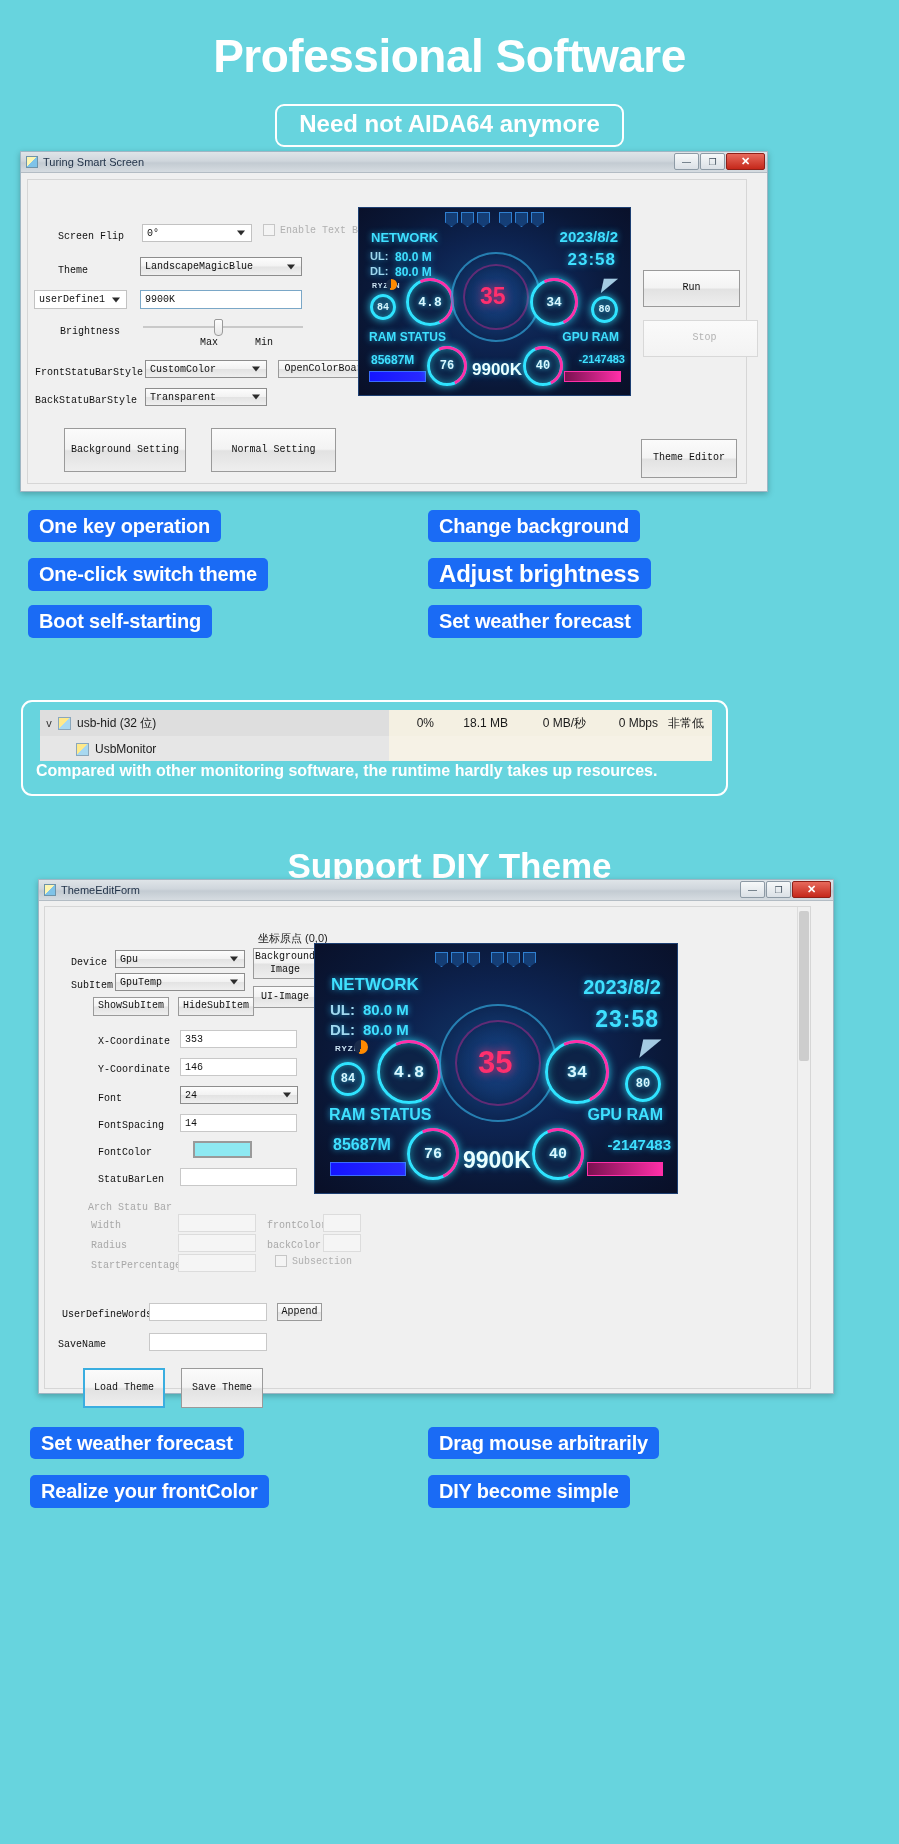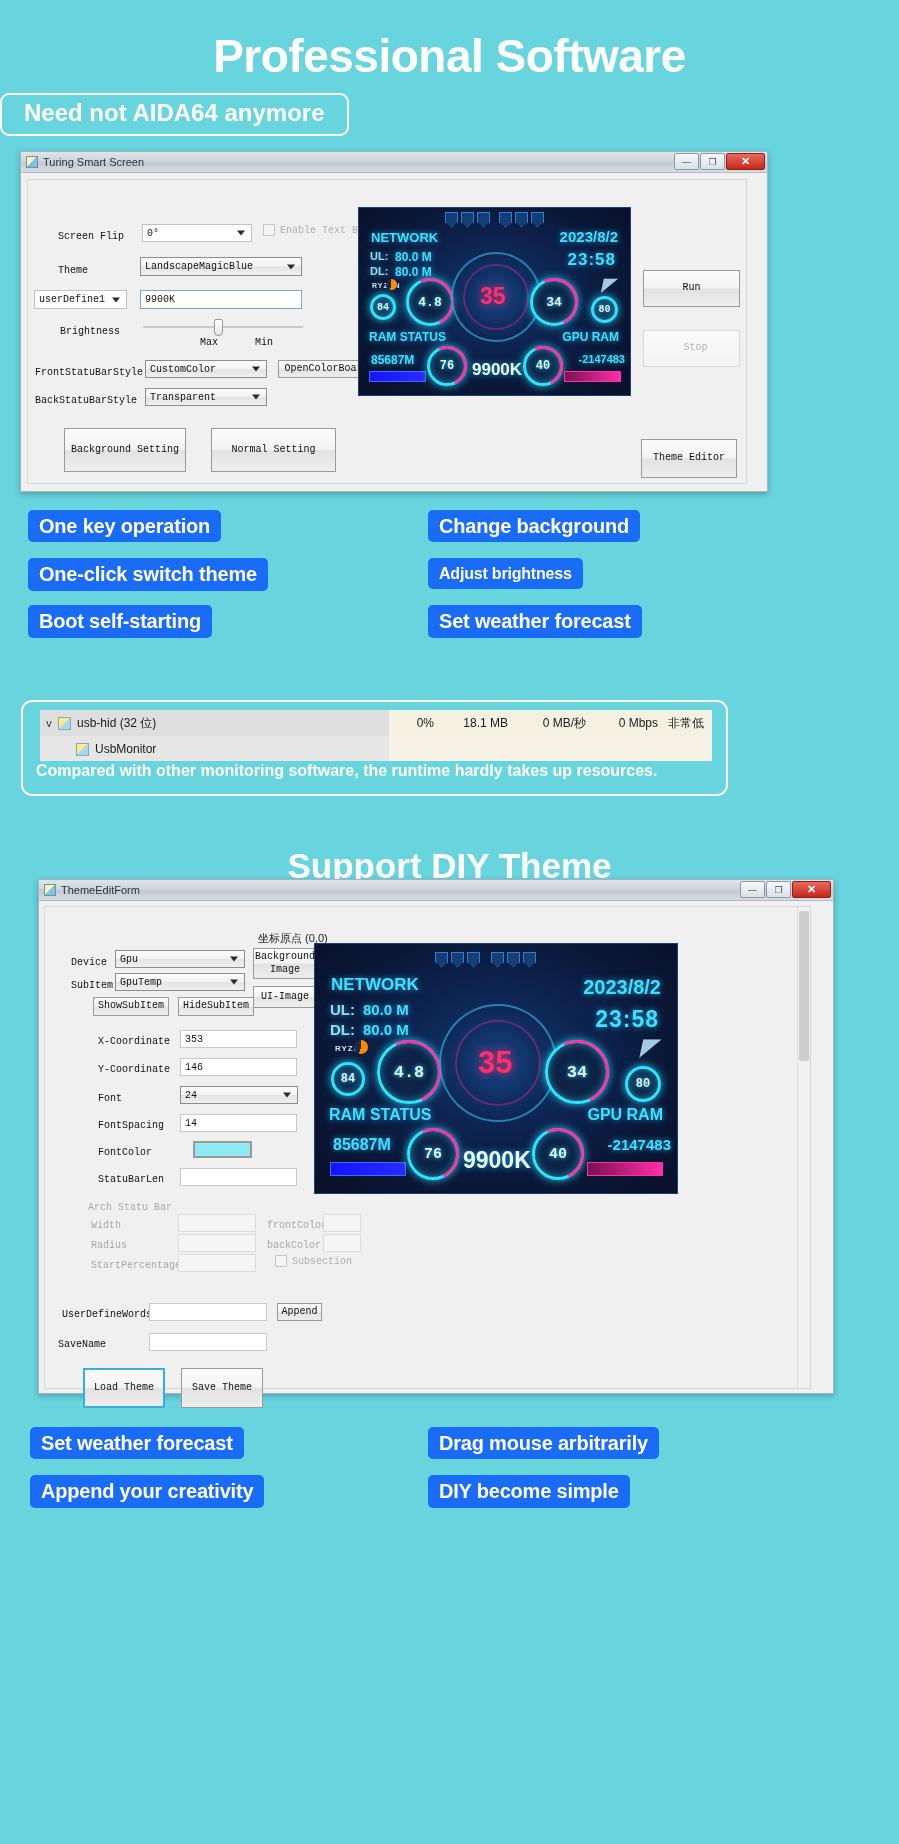--- a/index.html
+++ b/index.html
@@ -14,21 +14,21 @@
   
   .hero-title {
     text-align: center;
     color: #ffffff;
     font-size: 46px;
     font-weight: bold;
     letter-spacing: -0.5px;
     padding-top: 32px;
     line-height: 1.05;
   }
-  .hero-sub-wrap { display: flex; margin-top: 13px; }
+  .hero-sub-wrap { display: flex; justify-content: center; margin-top: 24px; }
   .hero-sub {
     border: 2px solid #ffffff;
     border-radius: 9px;
     color: #ffffff;
     font-size: 24px;
     font-weight: bold;
     padding: 5px 22px 7px 22px;
     line-height: 1.1;
   }
   .section-title {
@@ -352,21 +352,21 @@
       <span class="lbl" style="left:7px; top:215px;">BackStatuBarStyle</span>
       <div class="combo" style="left:117px; top:208px; width:122px; height:18px;">
         <span>Transparent</span>
         <span class="arrow"></span>
       </div>
 
       <div class="btn" style="left:36px; top:248px; width:122px; height:44px;">Background Setting</div>
       <div class="btn" style="left:183px; top:248px; width:125px; height:44px;">Normal Setting</div>
 
       <div class="btn" style="left:615px; top:90px; width:97px; height:37px;">Run</div>
-      <div class="btn disabled" style="left:615px; top:150px; width:97px; height:37px;padding-left:8px;">Stop</div>
+      <div class="btn disabled" style="left:615px; top:140px; width:115px; height:37px;padding-left:8px;">Stop</div>
       <div class="btn" style="left:613px; top:259px; width:96px; height:39px;">Theme Editor</div>
 
       <div class="hud" style="left:330px; top:27px; width:273px; height:189px;">
         <div class="hud-inner">
           <div class="hud-chipbar" style="left:86px; top:4px;">
             <div class="hud-chip"></div>
             <div class="hud-chip"></div>
             <div class="hud-chip"></div>
             <div class="hud-chip" style="margin-left:6px;"></div>
             <div class="hud-chip"></div>
@@ -421,21 +421,21 @@
         </div>
       </div>
     </div>
   </div>
 </div>
 
 <div class="pill" style="left:28px; top:510px; height:32px; font-size:20px;">One key operation</div>
 <div class="pill" style="left:28px; top:558px; height:33px; font-size:20px;">One-click switch theme</div>
 <div class="pill" style="left:28px; top:605px; height:33px; font-size:20px;">Boot self-starting</div>
 <div class="pill" style="left:428px; top:510px; height:32px; font-size:20px;">Change background</div>
-<div class="pill" style="left:428px; top:558px; height:31px; font-size:16px;">Adjust brightness</div>
+<div class="pill" style="left:428px; top:558px; height:31px; font-size:24px;">Adjust brightness</div>
 <div class="pill" style="left:428px; top:605px; height:33px; font-size:20px;">Set weather forecast</div>
 
 <div class="tm-wrap" style="left:21px; top:700px; width:707px; height:96px;">
   <div class="tm-table" style="left:17px; top:8px; width:672px; height:51px;">
     <div class="tm-row r1">
       <span class="chev">v</span>
       <span class="app-ico"></span>
       <span class="tm-name">usb-hid (32 位)</span>
       <span class="tm-metrics">
         <span style="width:56px;">0%</span>
@@ -619,15 +619,15 @@
       </div>
 
       <div class="scrollbar" style="right:0; top:0; width:13px; bottom:0;">
         <div class="thumbv" style="top:4px; height:150px;"></div>
       </div>
     </div>
   </div>
 </div>
 
 <div class="pill" style="left:30px; top:1427px; height:32px; font-size:20px;">Set weather forecast</div>
-<div class="pill" style="left:30px; top:1475px; height:33px; font-size:20px;">Append your creativity</div>
+<div class="pill" style="left:30px; top:1475px; height:33px; font-size:20px;">Realize your frontColor</div>
 <div class="pill" style="left:428px; top:1427px; height:32px; font-size:20px;">Drag mouse arbitrarily</div>
 <div class="pill" style="left:428px; top:1475px; height:33px; font-size:20px;">DIY become simple</div>
 
 </body></html>

